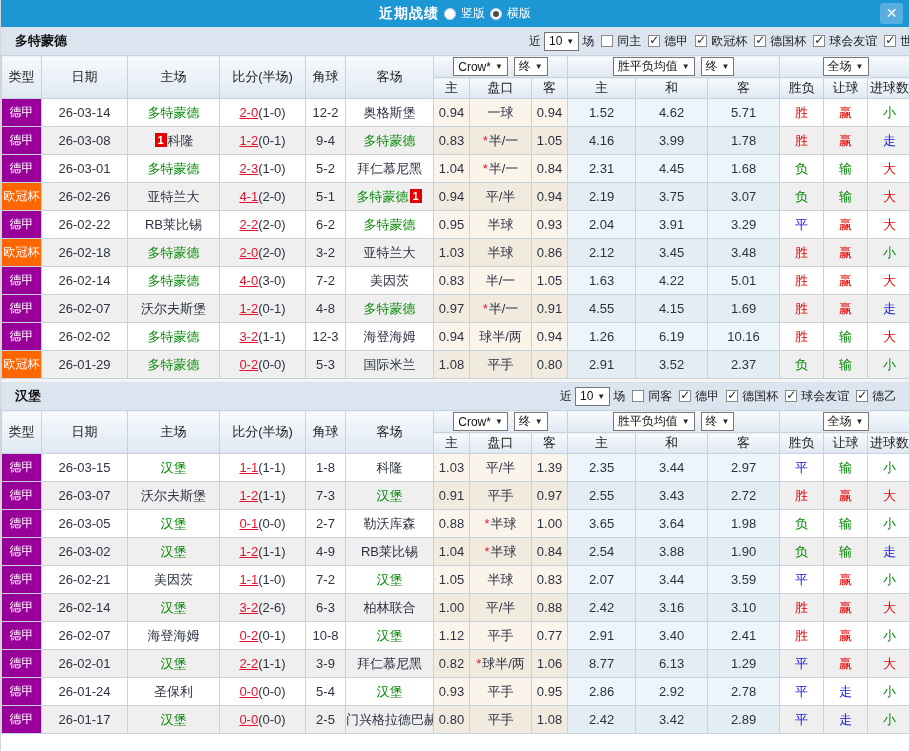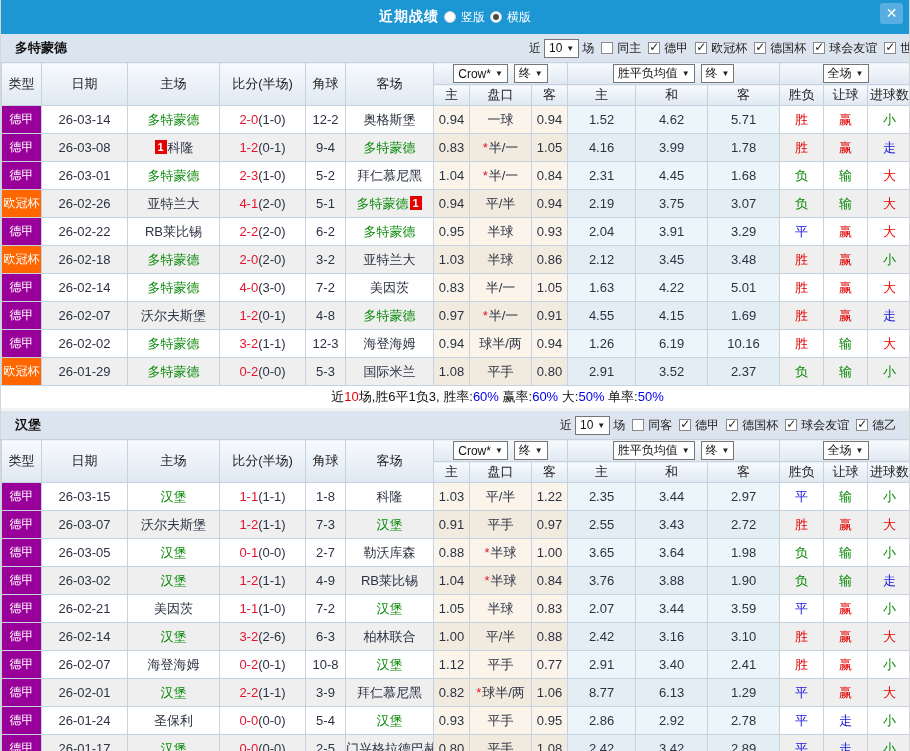--- a/index.html
+++ b/index.html
@@ -5,21 +5,21 @@
   * { box-sizing: border-box; margin: 0; padding: 0; }
   html,body { width: 910px; height: 751px; }
   body {
     font-family: "Liberation Sans", "DejaVu Sans", sans-serif;
     background: #fff; overflow: hidden;
   }
   .window { width: 910px; height: 751px; overflow: hidden;
     border-left: 1px solid #d6d6d6; border-right: 1px solid #d6d6d6; background:#fff; }
 
   
-  .titlebar { height: 34px; background: var(--topbar-blue, #1d96d4); position: relative;
+  .titlebar { height: 27px; background: var(--topbar-blue, #1d96d4); position: relative;
     display: flex; align-items: center; justify-content: center; }
   .title-group { display: flex; align-items: center; gap: 5px; color: #fff; }
   .title { font-weight: bold; font-size: 14px; letter-spacing: 1px; }
   .rlabel { font-size: 12px; cursor: pointer; }
   .radio { width: 12px; height: 12px; border-radius: 50%; background: #fdfdfd;
     border: 1px solid #bcd2e0; display: inline-flex; align-items: center; justify-content: center; cursor: pointer; }
   .rdot { width: 6px; height: 6px; border-radius: 50%; }
   .rdot.on { background: #4a4a4a; }
   .closebtn { position: absolute; right: 6px; top: 3px; width: 23px; height: 21px;
     background: #58ade1; color: #fff; font-size: 14px; font-weight: bold; text-align: center;
@@ -56,21 +56,21 @@
   td.lg.purple { background: var(--league-purple, #990099); }
   td.lg.orange { background: var(--league-orange, #ff6600); }
   tbody tr:nth-child(even) td.lg.purple { background: var(--league-purple, #990099); }
   tbody tr:nth-child(even) td.lg.orange { background: var(--league-orange, #ff6600); }
   td.crow { background: #faf4eb; margin-top: 24px; }
   tbody tr:nth-child(even) td.crow { background: #f1eade; }
   td.avg { background: #ecf5fa; }
   tbody tr:nth-child(even) td.avg { background: #e3edf4; }
   .self { color: var(--team-green, #0a8a0a); }
   .team span { cursor: pointer; }
-  .score-main { color: var(--score-red, #e5122d); }
+  .score-main { color: var(--score-red, #e5122d); text-decoration: underline; }
   .score-half { color: var(--ink, #2c3242); text-align: center; }
   .star { color: var(--score-red, #e5122d); margin-right: 1px; }
   .badge1 { display: inline-block; background: #e60000; color: #fff; font-size: 11px;
     font-weight: bold; width: 12px; height: 14px; line-height: 14px; margin: 0 1px; vertical-align: 1px; }
   td.res-r { color: var(--win-red, #e50000); }
   td.res-g { color: var(--lose-green, #078807); }
   td.res-b { color: var(--draw-blue, #1414e0); }
 
   
   .summary { height: 22px; line-height: 21px; text-align: center; padding-left: 85px;
@@ -358,21 +358,20 @@
               <td class="crow">0.80</td>
               <td class="avg">2.91</td>
               <td class="avg">3.52</td>
               <td class="avg">2.37</td>
               <td class="res-g">负</td>
               <td class="res-g">输</td>
               <td class="res-g">小</td>
             </tr>
           </tbody>
     </table>
-    <div class="summary"><span class="k">近</span><span class="r">10</span><span class="k">场,胜6平1负3, 胜率:</span><span class="b">60%</span><span class="k"> 赢率:</span><span class="b">60%</span><span class="k"> 大:</span><span class="b">50%</span><span class="k"> 单率:</span><span class="b">50%</span></div>
   </div>
 
   <div class="section">
     <div class="section-header">
       <span class="team-name">汉堡</span>
       <span class="filters">
             <span class="ftxt">近</span>
             <span class="selbox">
               <span class="sv">10</span>
               <span class="arrow">▼</span>
@@ -464,21 +463,21 @@
       <tbody>
             <tr>
               <td class="lg purple">德甲</td>
               <td>26-03-15</td>
               <td class="team"><span class="self">汉堡</span></td>
               <td><span class="score-main">1-1</span><span class="score-half">(1-1)</span></td>
               <td>1-8</td>
               <td class="team"><span>科隆</span></td>
               <td class="crow">1.03</td>
               <td class="crow">平/半</td>
-              <td class="crow">1.22</td>
+              <td class="crow">1.39</td>
               <td class="avg">2.35</td>
               <td class="avg">3.44</td>
               <td class="avg">2.97</td>
               <td class="res-b">平</td>
               <td class="res-g">输</td>
               <td class="res-g">小</td>
             </tr>
             <tr>
               <td class="lg purple">德甲</td>
               <td>26-03-07</td>
@@ -516,21 +515,21 @@
             <tr>
               <td class="lg purple">德甲</td>
               <td>26-03-02</td>
               <td class="team"><span class="self">汉堡</span></td>
               <td><span class="score-main">1-2</span><span class="score-half">(1-1)</span></td>
               <td>4-9</td>
               <td class="team"><span>RB莱比锡</span></td>
               <td class="crow">1.04</td>
               <td class="crow"><span class="star">*</span>半球</td>
               <td class="crow">0.84</td>
-              <td class="avg">3.76</td>
+              <td class="avg">2.54</td>
               <td class="avg">3.88</td>
               <td class="avg">1.90</td>
               <td class="res-g">负</td>
               <td class="res-g">输</td>
               <td class="res-b">走</td>
             </tr>
             <tr>
               <td class="lg purple">德甲</td>
               <td>26-02-21</td>
               <td class="team"><span>美因茨</span></td>

